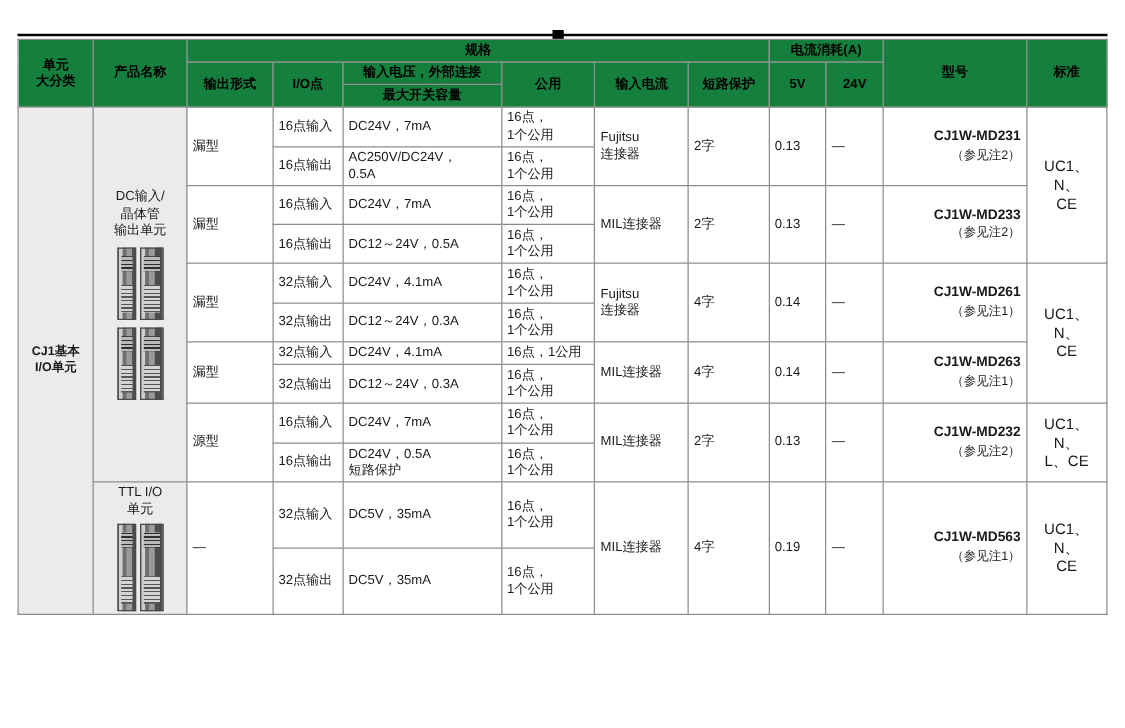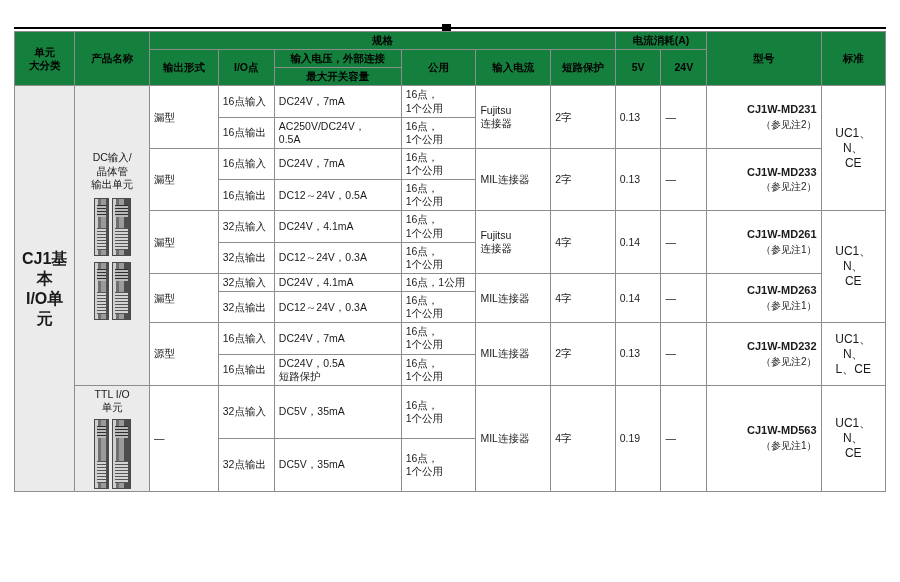--- a/index.html
+++ b/index.html
@@ -68,21 +68,21 @@
   col.c-words  { width: 62px; }
   col.c-5v     { width: 44px; }
   col.c-24v    { width: 44px; }
   col.c-model  { width: 110px; }
   col.c-std    { width: 62px; }
 
   td.cat {
     background: #ebebeb;
     text-align: center;
     font-weight: bold;
-    font-size: 16px;
+    font-size: 10px;
   }
   td.prod {
     background: #ebebeb;
     text-align: center;
     font-size: 10.5px;
     padding: 3px 2px;
   }
   td.prod .pname { font-weight: normal; display:block; margin-bottom: 4px; line-height:1.3; }
   td.center { }
   td.left { text-align: left; }

